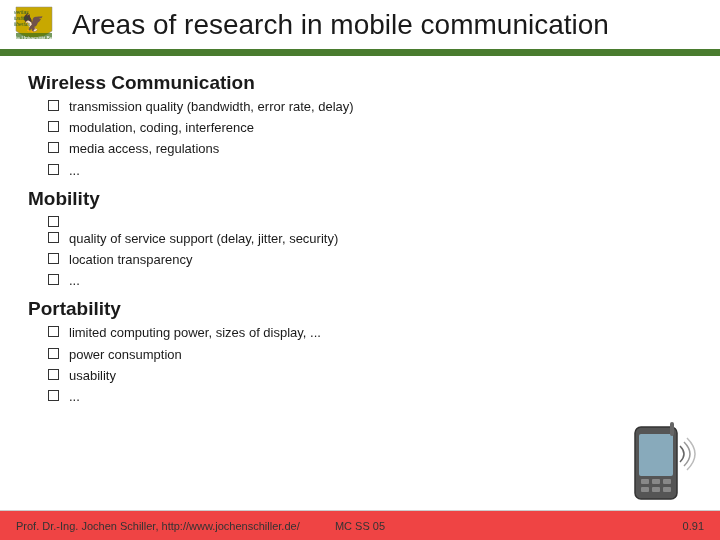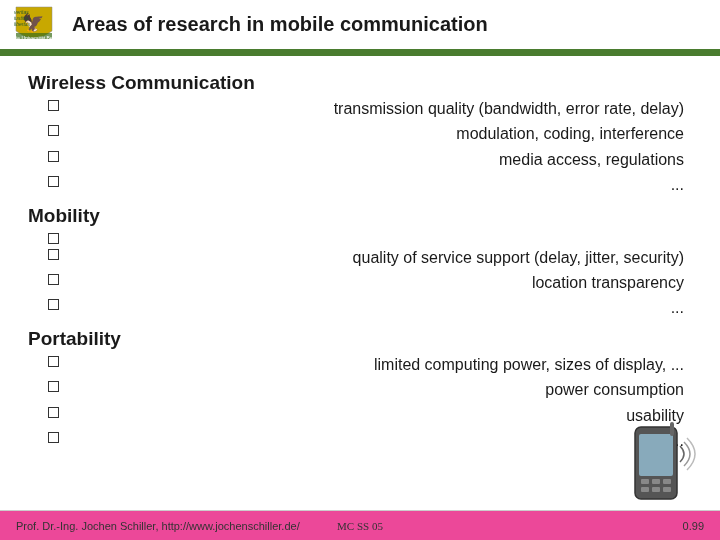--- a/index.html
+++ b/index.html
@@ -28,59 +28,58 @@
       align-items: center;
       margin-right: 16px;
     }
 
     .logo-shield {
       width: 44px;
       height: 44px;
     }
 
     .header-title {
-      font-size: 20px;
-      font-weight: bold;
+      font-size: 28px;
+      font-weight: normal;
       color: #1a1a1a;
       flex: 1;
     }
 
     
     .green-bar {
       height: 4px;
       background: #4a7c2f;
       width: 100%;
     }
 
     
     .content {
-      padding: 16px 36px 10px 28px;
+      padding: 16px 15px 10px 28px;
     }
 
     .section-title {
       font-size: 19px;
       font-weight: bold;
       color: #1a1a1a;
       margin-bottom: 4px;
     }
 
     .bullet-list {
       list-style: none;
       margin-left: 20px;
       margin-bottom: 8px;
     }
 
     .bullet-list li {
       display: flex;
       align-items: flex-start;
-      font-size: 16px;
+      font-size: 13px;
       color: #1a1a1a;
       margin-bottom: 3px;
       line-height: 1.4;
-      justify-content: space-between;
     }
 
     .bullet-box {
       display: inline-block;
       width: 11px;
       height: 11px;
       border: 1.5px solid #333;
       margin-right: 10px;
       margin-top: 2px;
       flex-shrink: 0;
@@ -95,37 +94,36 @@
       height: 90px;
     }
 
     
     .footer {
       position: absolute;
       bottom: 0;
       left: 0;
       right: 0;
       height: 30px;
-      background: #ec4899;
+      background: #ef4444;
       border-top: 1px solid #ccc;
       display: flex;
       align-items: center;
       justify-content: space-between;
       padding: 0 16px;
       font-size: 11px;
       color: #333;
     }
 
     .footer-left {
       flex: 1;
     }
 
     .footer-center {
       flex: 0 0 auto;
-      font-family: Liberation Serif, serif;
     }
 
     .footer-right {
       flex: 1;
       text-align: right;
     }
   </style>
 </head>
 <body>
 
@@ -237,14 +235,14 @@
 
     <path d="M60,40 Q68,32 60,24" stroke="#666" stroke-width="1.5" fill="none"></path>
     <path d="M64,44 Q76,32 64,20" stroke="#999" stroke-width="1.5" fill="none"></path>
     <path d="M67,48 Q83,32 67,16" stroke="#bbb" stroke-width="1.5" fill="none"></path>
   </svg>
 </div>
 
 <div class="footer">
   <div class="footer-left">Prof. Dr.-Ing. Jochen Schiller, http://www.jochenschiller.de/</div>
   <div class="footer-center">MC SS 05</div>
-  <div class="footer-right">0.99</div>
+  <div class="footer-right">0.91</div>
 </div>
 
 </body></html>

